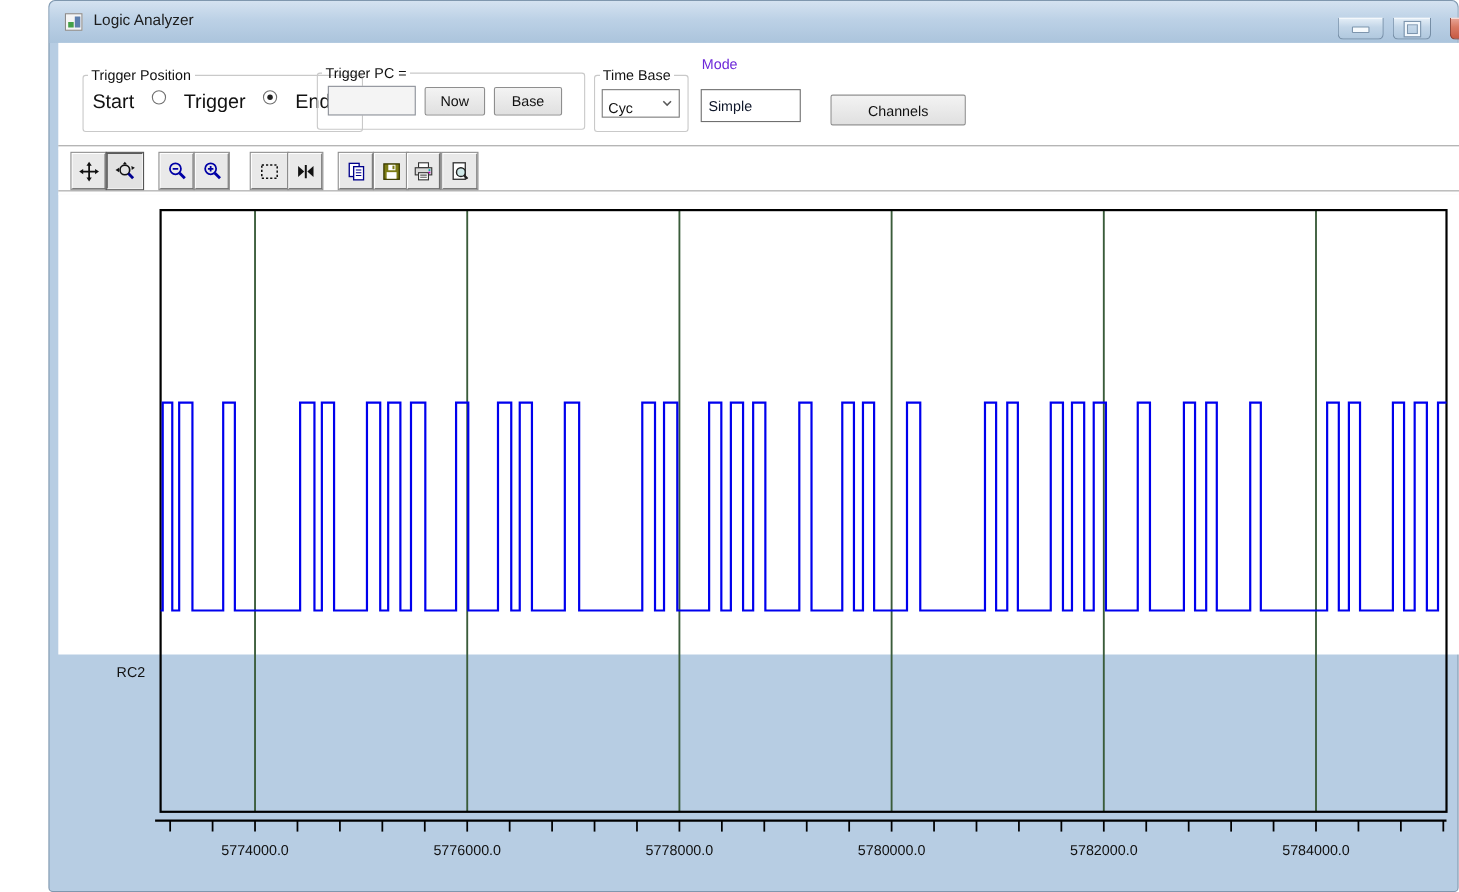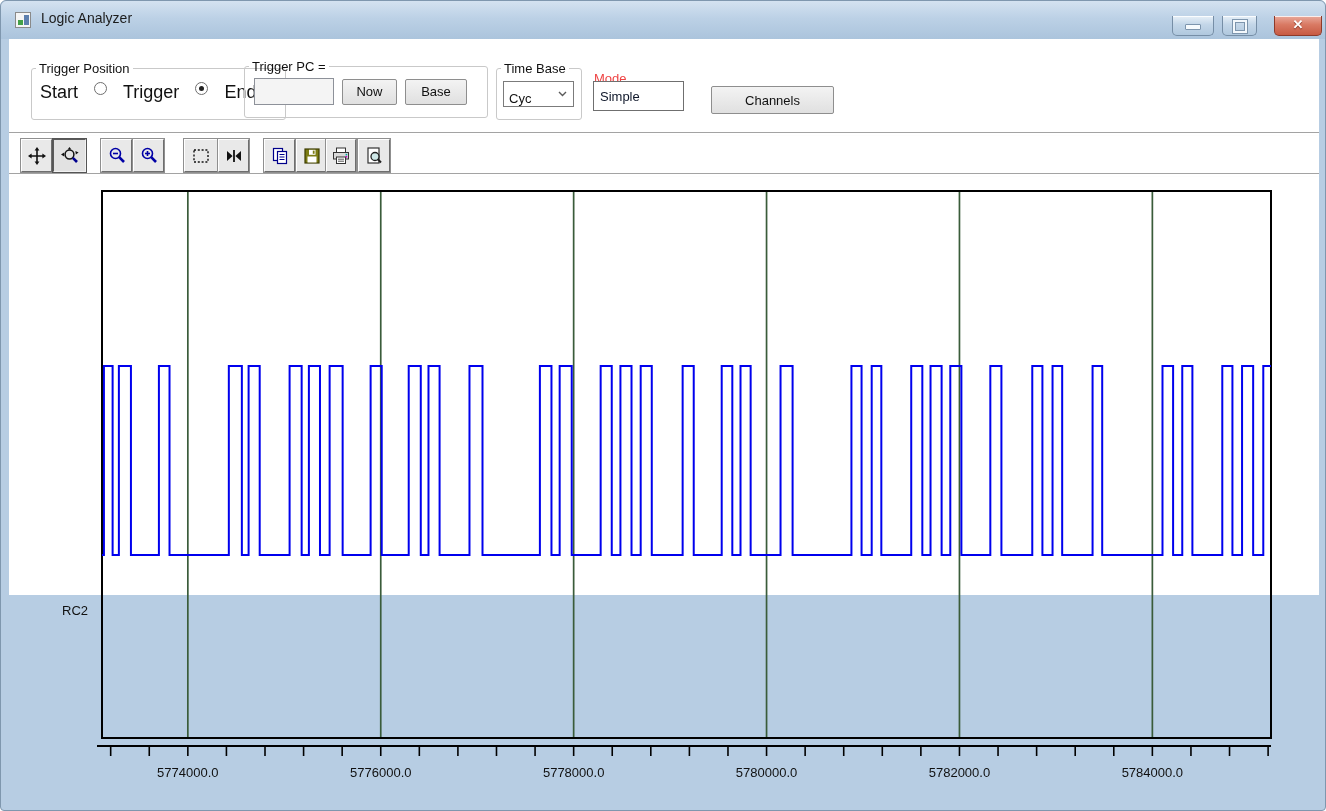--- a/index.html
+++ b/index.html
@@ -1,18 +1,18 @@
 <!DOCTYPE html>
 <html><head>
 <meta charset="utf-8">
 <style>
   html,body{margin:0;padding:0;width:1326px;height:811px;overflow:hidden;
     font-family:"Liberation Sans",sans-serif;-webkit-font-smoothing:none;}
   .window{position:absolute;inset:0;background:#b7cde3;border:1px solid #7f97ae;
-    border-radius:6px 6px 4px 4px;box-sizing:border-box;}
+    border-radius:6px 6px 4px 4px;box-sizing:border-box;margin-left:44px;}
   
   .titlebar{position:absolute;left:0;top:0;right:0;height:38px;
     background:linear-gradient(#d4e2f0,#bcd1e6 45%,#abc4dc);border-radius:6px 6px 0 0;}
   .app-icon{position:absolute;left:14px;top:11px;width:16px;height:16px;
     background:#f5f5f5;border:1px solid #8a8a8a;box-sizing:border-box;}
   .app-icon .g{position:absolute;left:2px;top:7px;width:5px;height:5px;background:#44a048;}
   .app-icon .b{position:absolute;left:8px;top:2px;width:5px;height:10px;background:#5d7fae;}
   .title-text{position:absolute;left:40px;top:9px;font-size:14px;color:#1c1c1c;}
   .winbtn{position:absolute;top:15px;height:20px;border:1px solid #768ea6;border-top:none;
     border-radius:0 0 5px 5px;box-sizing:border-box;
@@ -48,21 +48,21 @@
   .btn{height:26px;border:1px solid #8e8e8e;border-radius:2px;
     background:linear-gradient(#f3f3f3,#e0e0e0);font-size:13px;color:#111;
     font-family:"Liberation Sans",sans-serif;padding:0 0;cursor:default;}
   .btn-now{width:55px;}
   .btn-clear{width:62px;}
   .gb-timebase{left:487px;top:22px;width:86px;height:59px;}
   .combo{margin:5px 0 0 6px;width:71px;height:26px;border:1px solid #7b7b7b;background:#fff;
     box-sizing:border-box;display:flex;align-items:flex-end;font-size:13px;color:#111;
     padding-left:5px;position:relative;}
   .combo .chev{position:absolute;right:6px;top:9px;width:9px;height:6px;}
-  .mode-label{position:absolute;left:585px;top:32px;font-size:13px;color:#ef4444;}
+  .mode-label{position:absolute;left:585px;top:12px;font-size:13px;color:#6d28d9;}
   .mode-box{position:absolute;left:584px;top:42px;width:91px;height:30px;
     border:1px solid #6f6f6f;background:#fff;box-sizing:border-box;
     font-size:13px;color:#0f172a;display:flex;align-items:center;padding-left:6px;}
   .btn-channels{position:absolute;left:702px;top:47px;width:123px;height:28px;}
   
   .divider{position:absolute;left:0;width:1310px;height:2px;
     border-top:1px solid #a3a3a3;border-bottom:1px solid #fdfdfd;}
   .divider.top{top:93px;}
   .divider.bottom{top:134px;}
   

